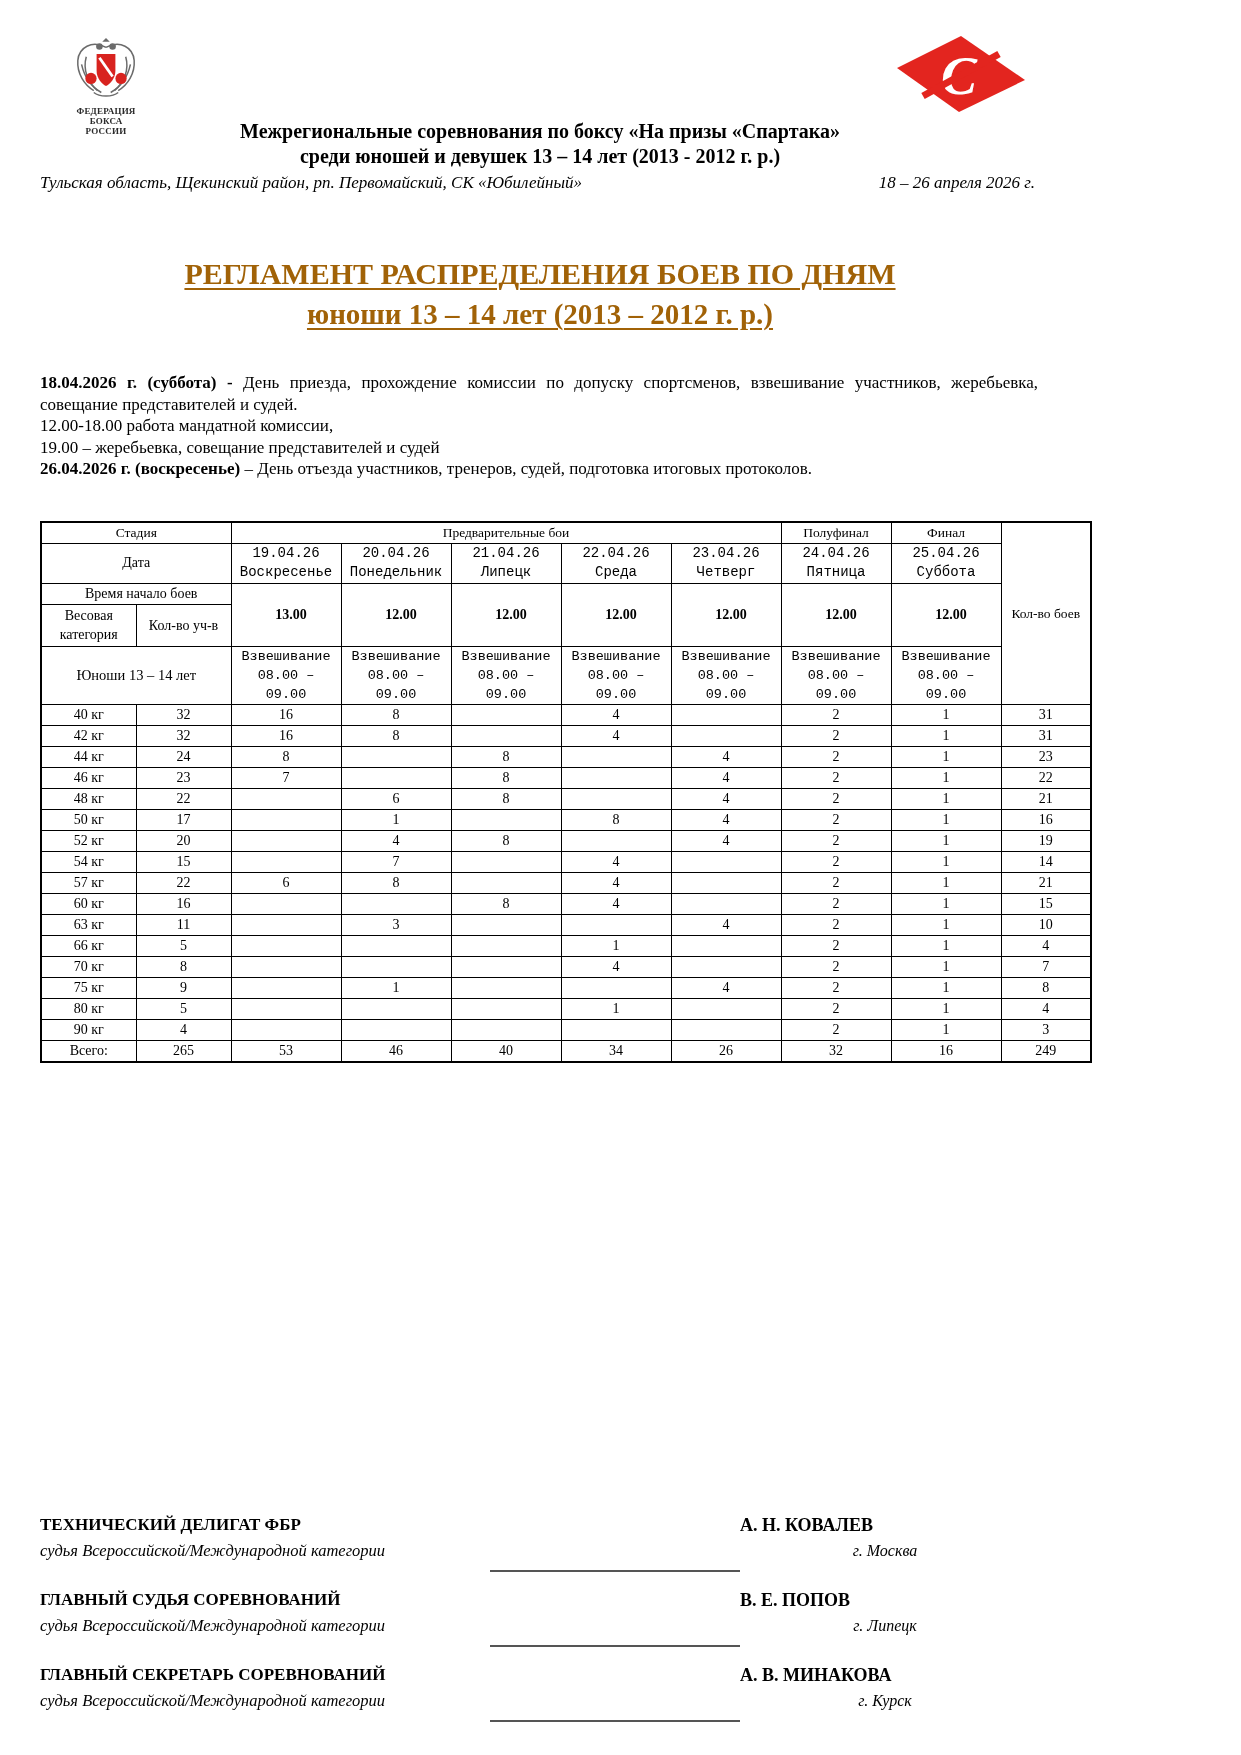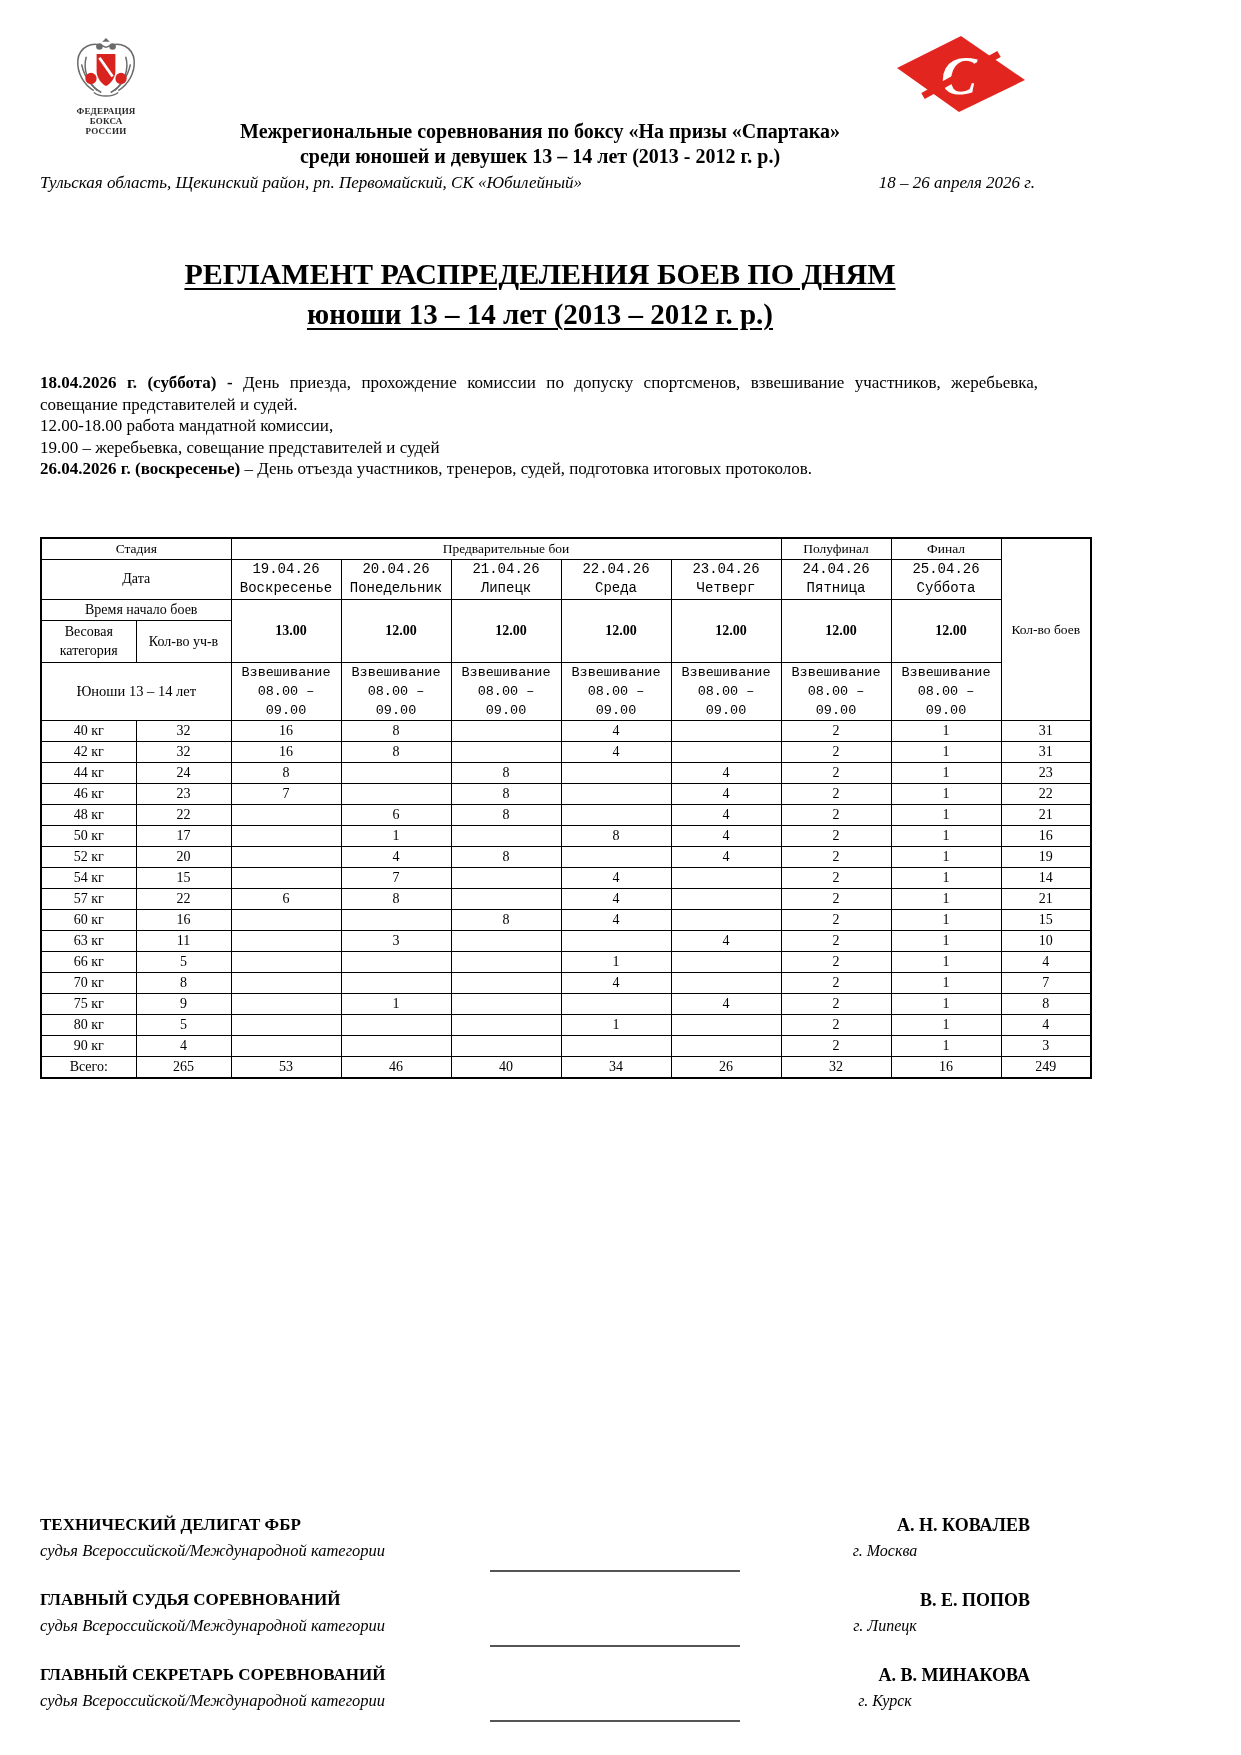--- a/index.html
+++ b/index.html
@@ -21,40 +21,40 @@
     font-style:italic; font-size:17px; }
 
   .red-heading { left:40px; top:254px; width:1000px; text-align:center; font-weight:bold; }
   .red-heading .h1 { font-size:30px; line-height:40px; text-decoration:underline; text-decoration-thickness:2px; text-underline-offset:4px; }
   .red-heading .h2 { font-size:29px; line-height:40px; text-decoration:underline; text-decoration-thickness:2px; text-underline-offset:4px; }
 
   .notes { left:40px; top:372px; width:998px; font-size:17px; line-height:21.5px; }
   .notes .just { text-align:justify; }
 
   
-  .tbl-wrap { left:40px; top:537px; }
+  .tbl-wrap { left:40px; top:521px; }
   table { border-collapse:collapse; border:2px solid #000; }
   td { border:1px solid #000; text-align:center; vertical-align:middle; padding:0 2px; font-size:14px; }
   tr.r-stage td { height:21px; font-size:13.5px; }
   tr.r-date td { height:40px; }
   .dcell div { line-height:19px; font-size:14px;font-family:Liberation Mono, monospace; }
   tr.r-time td { height:21px; font-size:14px;padding-left:12px; }
   tr.r-sub td { height:42px; line-height:19px; }
   tr.r-group td { height:46px; font-size:14.5px; }
   tr.r-group td.dcell div { font-size:13.5px; line-height:19px; }
   td.time-big { font-size:23px; font-weight:bold; }
   td.bouts-col { font-size:14px; line-height:19px; width:90px; }
   tr.data-row td { height:21px; }
   tr.total-row td { height:22px;margin-left:8px; }
 
   
   .sigs { left:40px; top:1512px; width:990px; }
   .sig-block { display:grid; grid-template-columns:450px 250px 290px; margin-bottom:23px; }
   .sig-title { grid-column:1; grid-row:1; font-weight:bold; font-size:17px; line-height:26px; }
-  .sig-name  { grid-column:3; grid-row:1; font-weight:bold; font-size:18px; line-height:26px; text-align:right; }
+  .sig-name  { grid-column:3; grid-row:1; font-weight:bold; font-size:18px; line-height:26px; text-align:left; }
   .sig-sub   { grid-column:1; grid-row:2; font-style:italic; font-size:16.5px; line-height:26px; }
   .sig-line  { grid-column:2; grid-row:2; border-bottom:2px solid #555; margin-bottom:-8px; }
   .sig-city  { grid-column:3; grid-row:2; font-style:italic; font-size:16px; line-height:26px; text-align:center; }
 </style>
 </head>
 <body>
 
 <div class="abs fbr-logo">
   <svg width="66" height="62" viewBox="0 0 70 66">
     <g stroke="#6b6b6b" fill="none" stroke-width="1.6">
@@ -91,21 +91,21 @@
 <div class="abs title-block">
   <div>Межрегиональные соревнования по боксу «На призы «Спартака»</div>
   <div>среди юношей и девушек 13 – 14 лет (2013 - 2012 г. р.)</div>
 </div>
 
 <div class="abs loc-row">
   <span>Тульская область, Щекинский район, рп. Первомайский, СК «Юбилейный»</span>
   <span>18 – 26 апреля 2026 г.</span>
 </div>
 
-<div class="abs red-heading" id="red-heading" style="color: #000000;">
+<div class="abs red-heading" id="red-heading" style="color: #a16207;">
   <div class="h1">РЕГЛАМЕНТ РАСПРЕДЕЛЕНИЯ БОЕВ ПО ДНЯМ</div>
   <div class="h2">юноши 13 – 14 лет (2013 – 2012 г. р.)</div>
 </div>
 
 <div class="abs notes">
   <div class="just"><b>18.04.2026 г. (суббота) -</b> <span>День приезда, прохождение комиссии по допуску спортсменов, взвешивание участников, жеребьевка, совещание представителей и судей.</span></div>
   <div>12.00-18.00 работа мандатной комиссии,</div>
   <div>19.00 – жеребьевка, совещание представителей и судей</div>
   <div><b>26.04.2026 г. (воскресенье)</b> <span>– День отъезда участников, тренеров, судей, подготовка итоговых протоколов.</span></div>
 </div>

